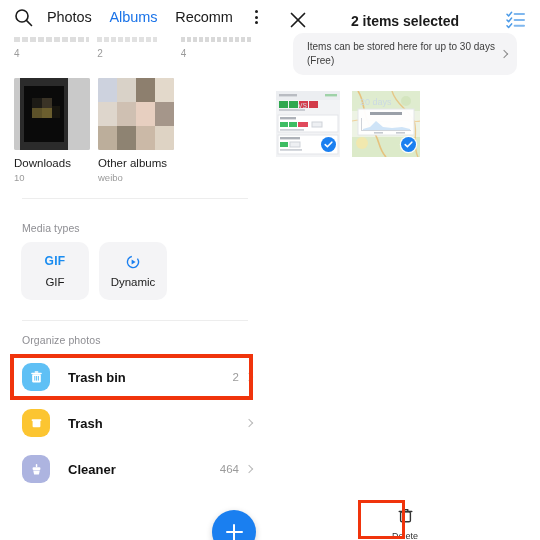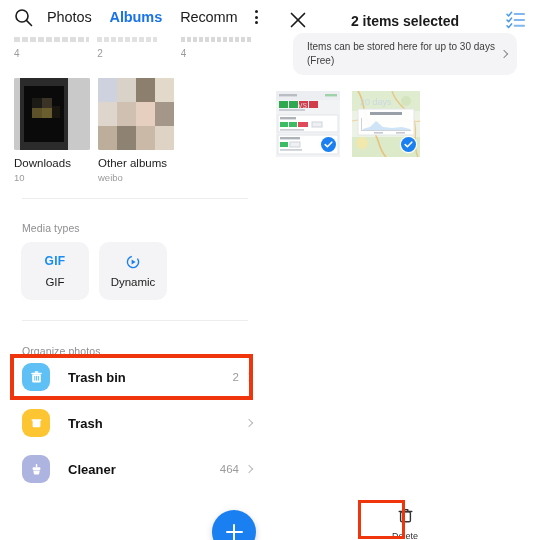--- a/index.html
+++ b/index.html
@@ -29,21 +29,21 @@
     z-index: 5;
   }
   .search-icon { width: 19px; height: 19px; flex: 0 0 auto; margin-right: 14px; }
   .tab-label {
     font-size: 14.5px;
     color: #1b1b1b;
     margin-right: 18px;
     white-space: nowrap;
     letter-spacing: -0.1px;
   }
-  .tab-label.active { color: #1a73e8; font-weight: bold; }
+  .tab-label.active { color: #1a73e8; font-weight: normal; }
   .tab-label.clipped { overflow: hidden; max-width: 62px; }
   .overflow-dots {
     position: absolute; right: 5px; top: 50%; transform: translateY(-50%);
     width: 18px; height: 20px;
     display: flex; flex-direction: column; align-items: center; justify-content: center; gap: 2.5px;
   }
   .overflow-dots i { display:block; width: 3px; height: 3px; border-radius: 50%; background: #1b1b1b; }
 
   
   .clipped-row {
@@ -271,21 +271,21 @@
             <circle cx="7" cy="7" r="5.6" fill="none" stroke="#1a7ff0" stroke-width="1.4" stroke-dasharray="28 6" transform="rotate(-35 7 7)"></circle>
             <path d="M5.6 4.5 L9.6 7 L5.6 9.5 Z" fill="#1a7ff0"></path>
           </svg>
         </span>
         <span class="chip-label">Dynamic</span>
       </div>
     </div>
 
     <div class="divider" style="top:320px;"></div>
 
-    <div class="section-title" style="top:345px;">Organize photos</div>
+    <div class="section-title" style="top:334px;">Organize photos</div>
 
     <div class="org-list">
 
       <div class="org-row">
         <span class="org-icon" style="background:#5fc0f5;">
           <svg width="15" height="15" viewBox="0 0 15 15">
             <rect x="3.2" y="4.2" width="8.6" height="8.3" rx="1.2" fill="#fff"></rect>
             <rect x="2.2" y="2.7" width="10.6" height="1.5" rx="0.7" fill="#fff"></rect>
             <rect x="5.6" y="1.3" width="3.8" height="1.4" rx="0.6" fill="#fff"></rect>
             <rect x="5.3" y="6" width="1" height="4.6" fill="#5fc0f5"></rect>

